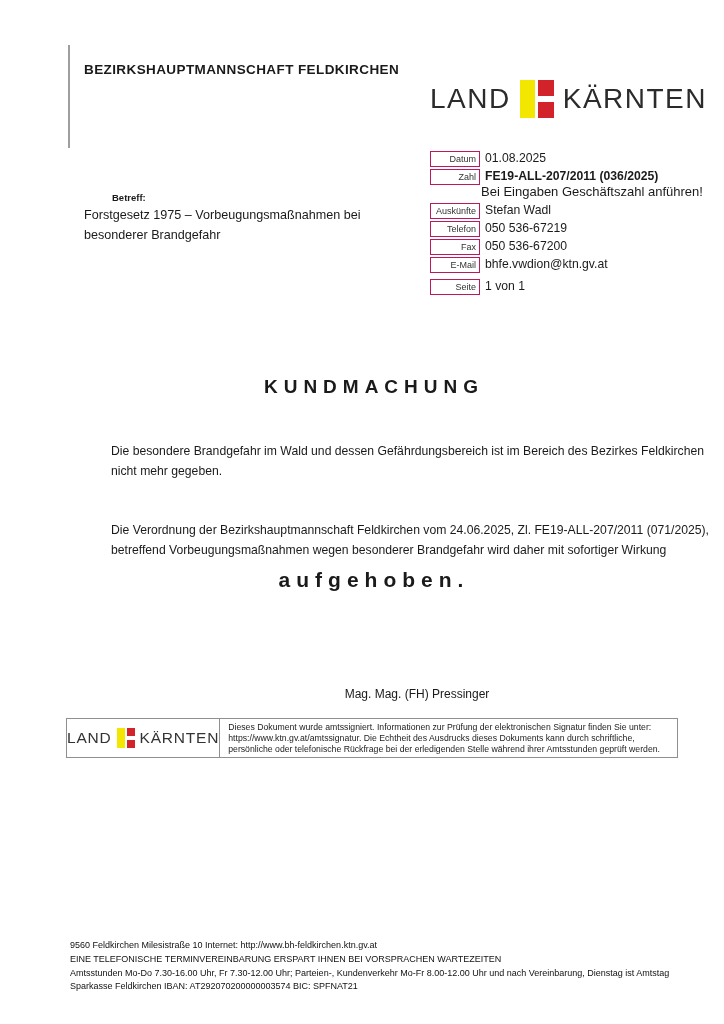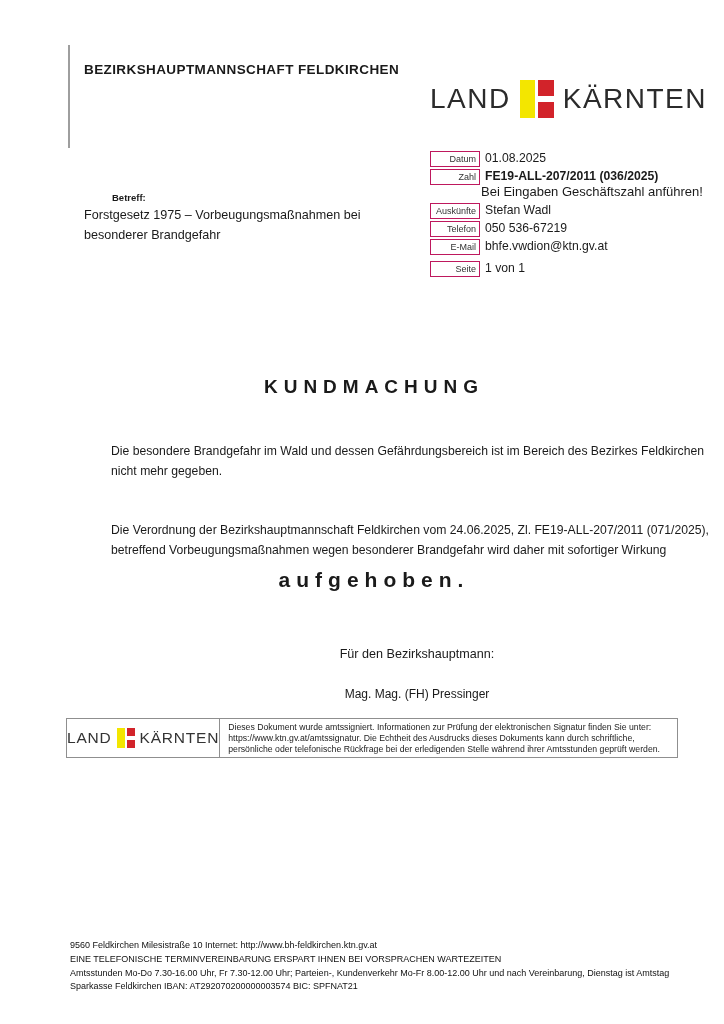--- a/index.html
+++ b/index.html
@@ -103,38 +103,41 @@
     <div class="meta-note">Bei Eingaben Geschäftszahl anführen!</div>
     <div class="meta-row">
       <span class="meta-label">Auskünfte</span>
       <span class="meta-value">Stefan Wadl</span>
     </div>
     <div class="meta-row">
       <span class="meta-label">Telefon</span>
       <span class="meta-value">050 536-67219</span>
     </div>
     <div class="meta-row">
+      <span class="meta-label">Fax</span>
+      <span class="meta-value">050 536-67200</span>
+    </div>
+    <div class="meta-row">
       <span class="meta-label">E-Mail</span>
       <span class="meta-value">bhfe.vwdion@ktn.gv.at</span>
     </div>
     <div class="meta-gap"></div>
     <div class="meta-row">
       <span class="meta-label">Seite</span>
       <span class="meta-value">1 von 1</span>
     </div>
   </div>
 
   <div class="betreff-label">Betreff:</div>
   <div class="betreff-text">Forstgesetz 1975 – Vorbeugungsmaßnahmen bei besonderer Brandgefahr</div>
 
   <div class="content-col doc-title">KUNDMACHUNG</div>
   <div class="content-col para para-1">Die besondere Brandgefahr im Wald und dessen Gefährdungsbereich ist im Bereich des Bezirkes Feldkirchen nicht mehr gegeben.</div>
   <div class="content-col para para-2">Die Verordnung der Bezirkshauptmannschaft Feldkirchen vom 24.06.2025, Zl. FE19-ALL-207/2011 (071/2025), betreffend Vorbeugungsmaßnahmen wegen besonderer Brandgefahr wird daher mit sofortiger Wirkung</div>
   <div class="content-col emphasis">aufgehoben.</div>
-  <div class="content-col para sig-intro">Für den Bezirkshauptmann:</div>
   <div class="content-col para sig-name">Mag. Mag. (FH) Pressinger</div>
 
   <div class="sigbox">
     <div class="sigbox-left">
       <span class="sigbox-logo">
         <span class="logo-word">LAND</span>
         <span class="logo-mark">
           <span class="lm-yellow" style="background-color: rgb(243, 230, 0);"></span>
           <span class="lm-redcol">
             <span class="lm-red" style="background-color: rgb(210, 35, 42);"></span>

